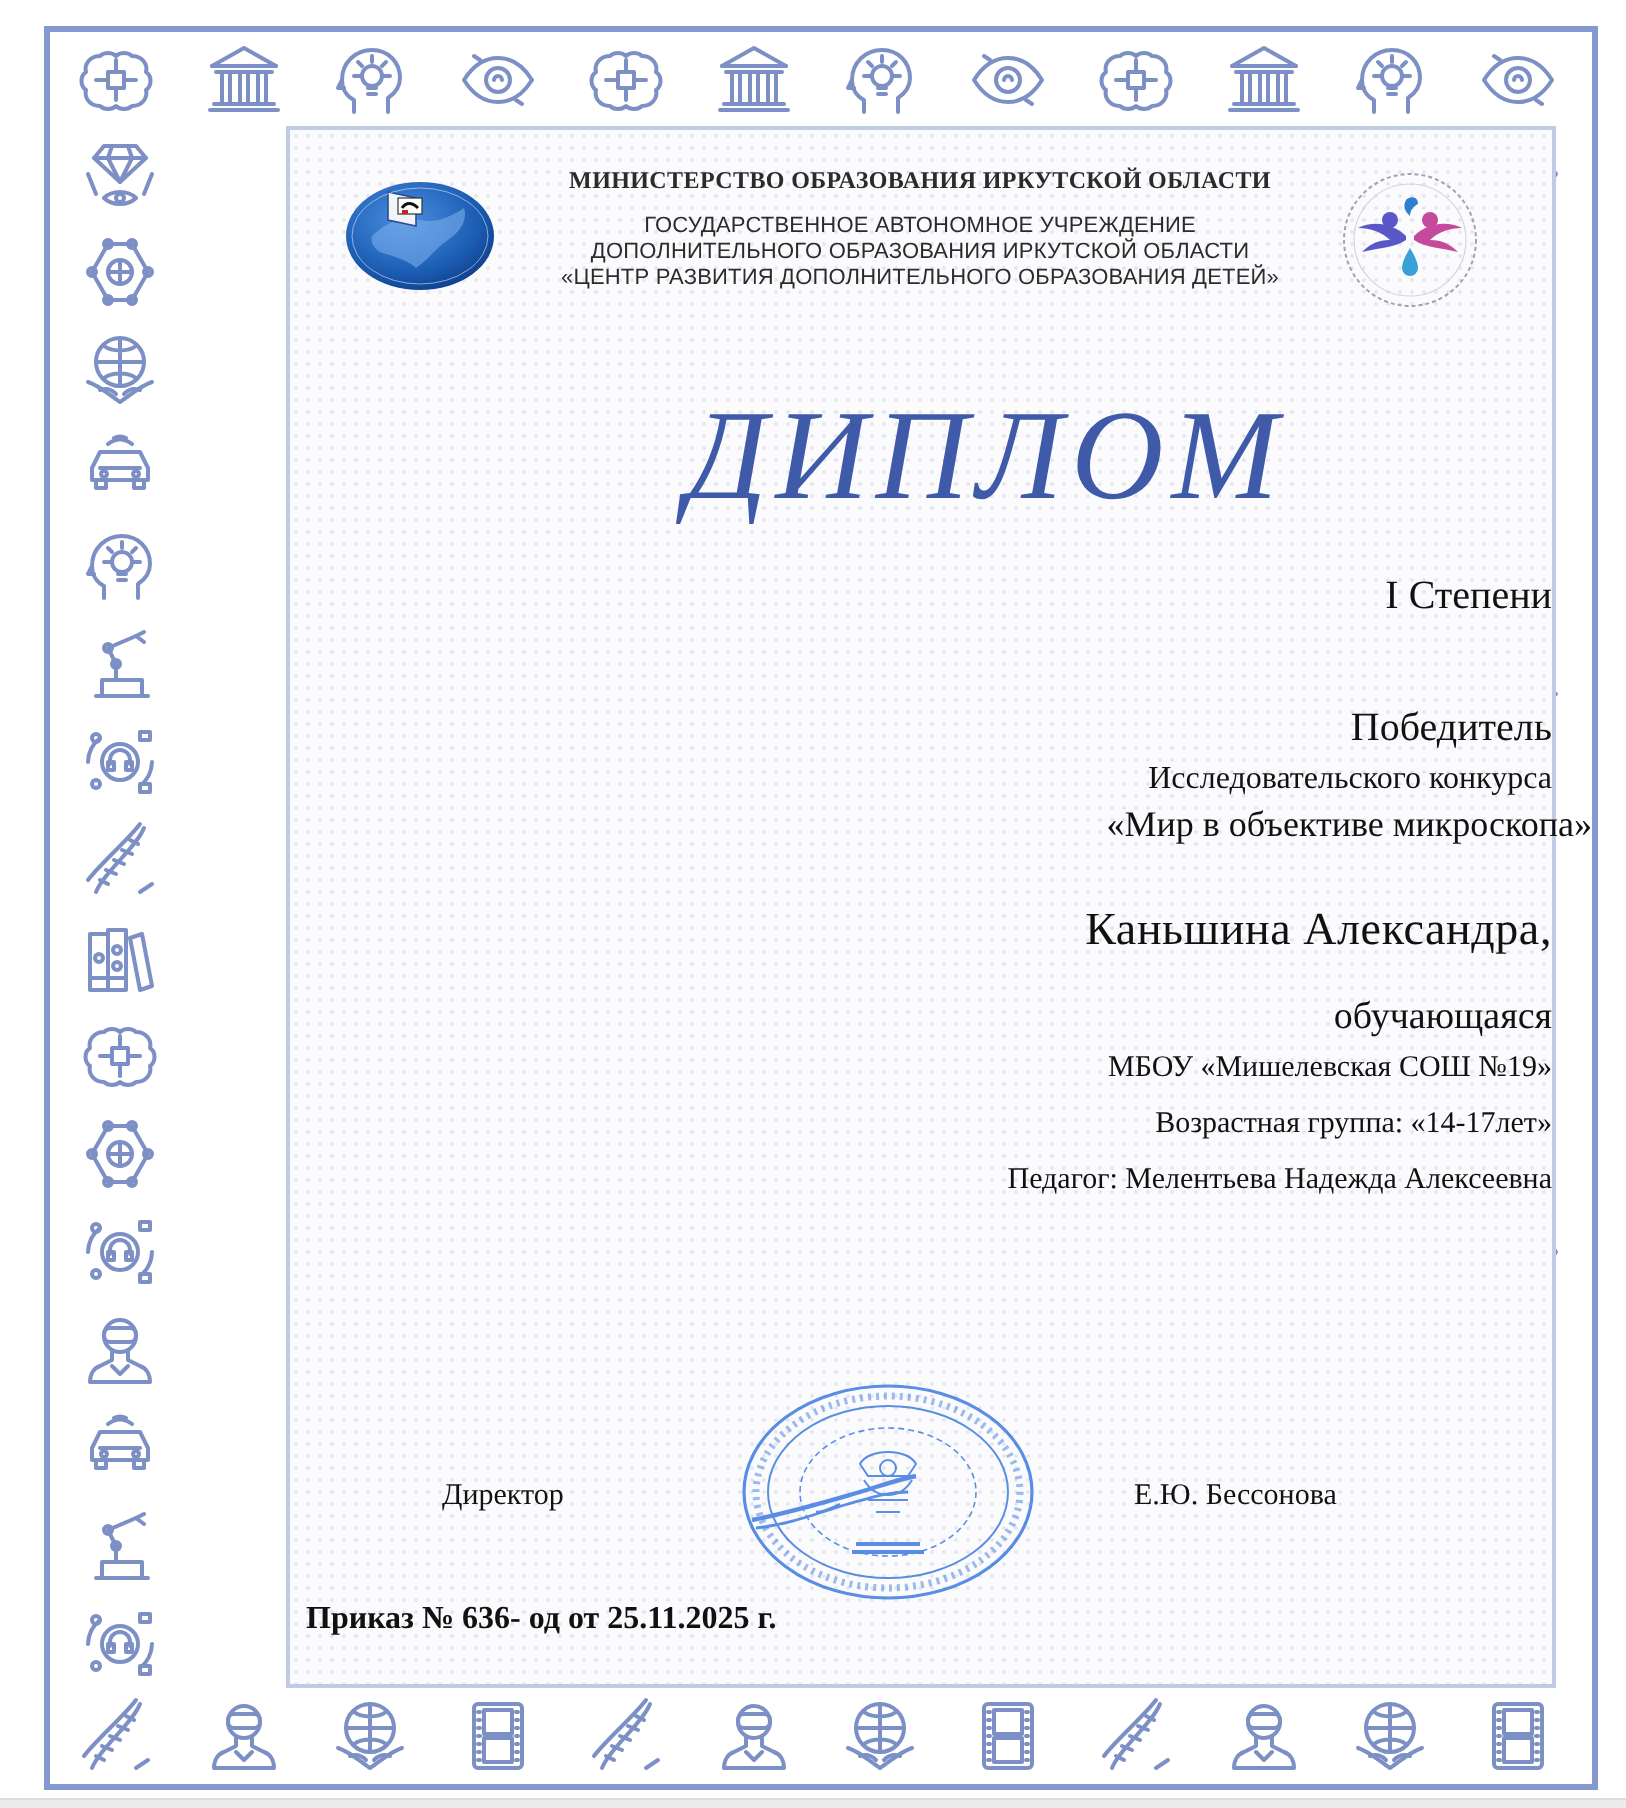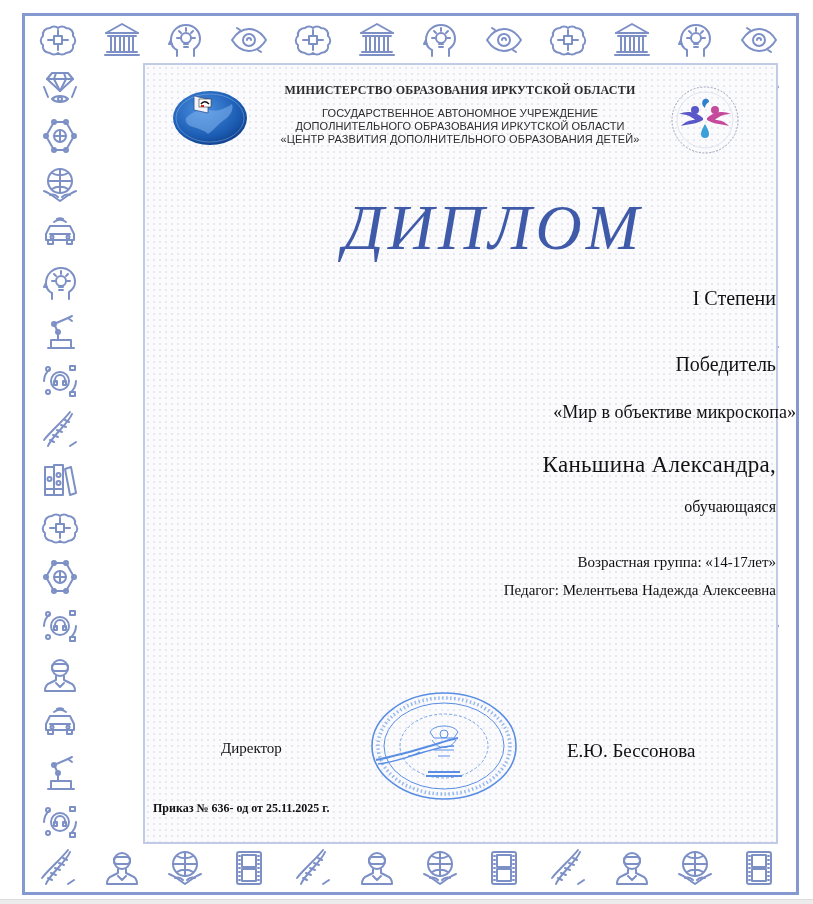--- a/index.html
+++ b/index.html
@@ -49,29 +49,29 @@
     font-family: "Liberation Serif", serif; font-style: italic;
     font-size: 64px; letter-spacing: 4px; color: #3f5aa8; line-height: 70px;
   }
   .c { position: absolute; left: 0; width: 631px; text-align: right; color: #111; }
   .degree { top: 222px; font-size: 20px; }
   .awarded { top: 260px; font-size: 22px; letter-spacing: 0.5px; }
   .winner { top: 288px; font-size: 20px; }
   .contest { top: 316px; font-size: 16px; }
   .contest-name { top: 337px; font-size: 18px; padding-left: 20px; }
   .student { top: 387px; font-size: 23px; letter-spacing: 0.3px; }
-  .status { top: 433px; font-size: 16px; }
+  .status { top: 433px; font-size: 19px; }
   .school { top: 461px; font-size: 15px; }
   .age { top: 489px; font-size: 15px; }
   .teacher { top: 517px; font-size: 15px; }
 
   .director-label { position: absolute; left: 76px; top: 675px; font-size: 15px; color: #111; }
-  .director-name { position: absolute; left: 422px; top: 675px; font-size: 19px; color: #111; }
+  .director-name { position: absolute; left: 422px; top: 675px; font-size: 15px; color: #111; }
   .stamp { position: absolute; left: 223px; top: 625px; width: 152px; height: 112px; }
-  .order { position: absolute; left: 8px; top: 736px; font-size: 12px; font-weight: bold; color: #111; }
+  .order { position: absolute; left: 8px; top: 736px; font-size: 16px; font-weight: bold; color: #111; }
 </style>
 </head>
 <body>
 
 <div class="bottom-strip"></div>
 
 <div class="outer-frame"></div>
 
 <svg width="0" height="0" style="position:absolute" aria-hidden="true">
   <defs>
@@ -399,23 +399,25 @@
     <div class="ministry">МИНИСТЕРСТВО ОБРАЗОВАНИЯ ИРКУТСКОЙ ОБЛАСТИ</div>
     <div class="org-line org-first">ГОСУДАРСТВЕННОЕ АВТОНОМНОЕ УЧРЕЖДЕНИЕ</div>
     <div class="org-line">ДОПОЛНИТЕЛЬНОГО ОБРАЗОВАНИЯ ИРКУТСКОЙ ОБЛАСТИ</div>
     <div class="org-line">«ЦЕНТР РАЗВИТИЯ ДОПОЛНИТЕЛЬНОГО ОБРАЗОВАНИЯ ДЕТЕЙ»</div>
   </div>
 
   <div class="title">ДИПЛОМ</div>
 
   <div class="c degree">I Степени</div>
   <div class="c winner">Победитель</div>
+  <div class="c contest">Исследовательского конкурса</div>
   <div class="c contest-name">«Мир в объективе микроскопа»</div>
   <div class="c student">Каньшина Александра,</div>
   <div class="c status">обучающаяся</div>
+  <div class="c school">МБОУ «Мишелевская СОШ №19»</div>
   <div class="c age">Возрастная группа: «14-17лет»</div>
   <div class="c teacher">Педагог: Мелентьева Надежда Алексеевна</div>
 
   <div class="director-label">Директор</div>
 
   <svg class="stamp" viewBox="0 0 152 112">
     <g fill="none" stroke="#3d7be0" opacity="0.85">
       <ellipse cx="76" cy="56" rx="72" ry="53" stroke-width="1.6"></ellipse>
       <ellipse cx="76" cy="56" rx="60" ry="43" stroke-width="1"></ellipse>
       <ellipse cx="76" cy="56" rx="44" ry="32" stroke-width="0.8" stroke-dasharray="3 2"></ellipse>

